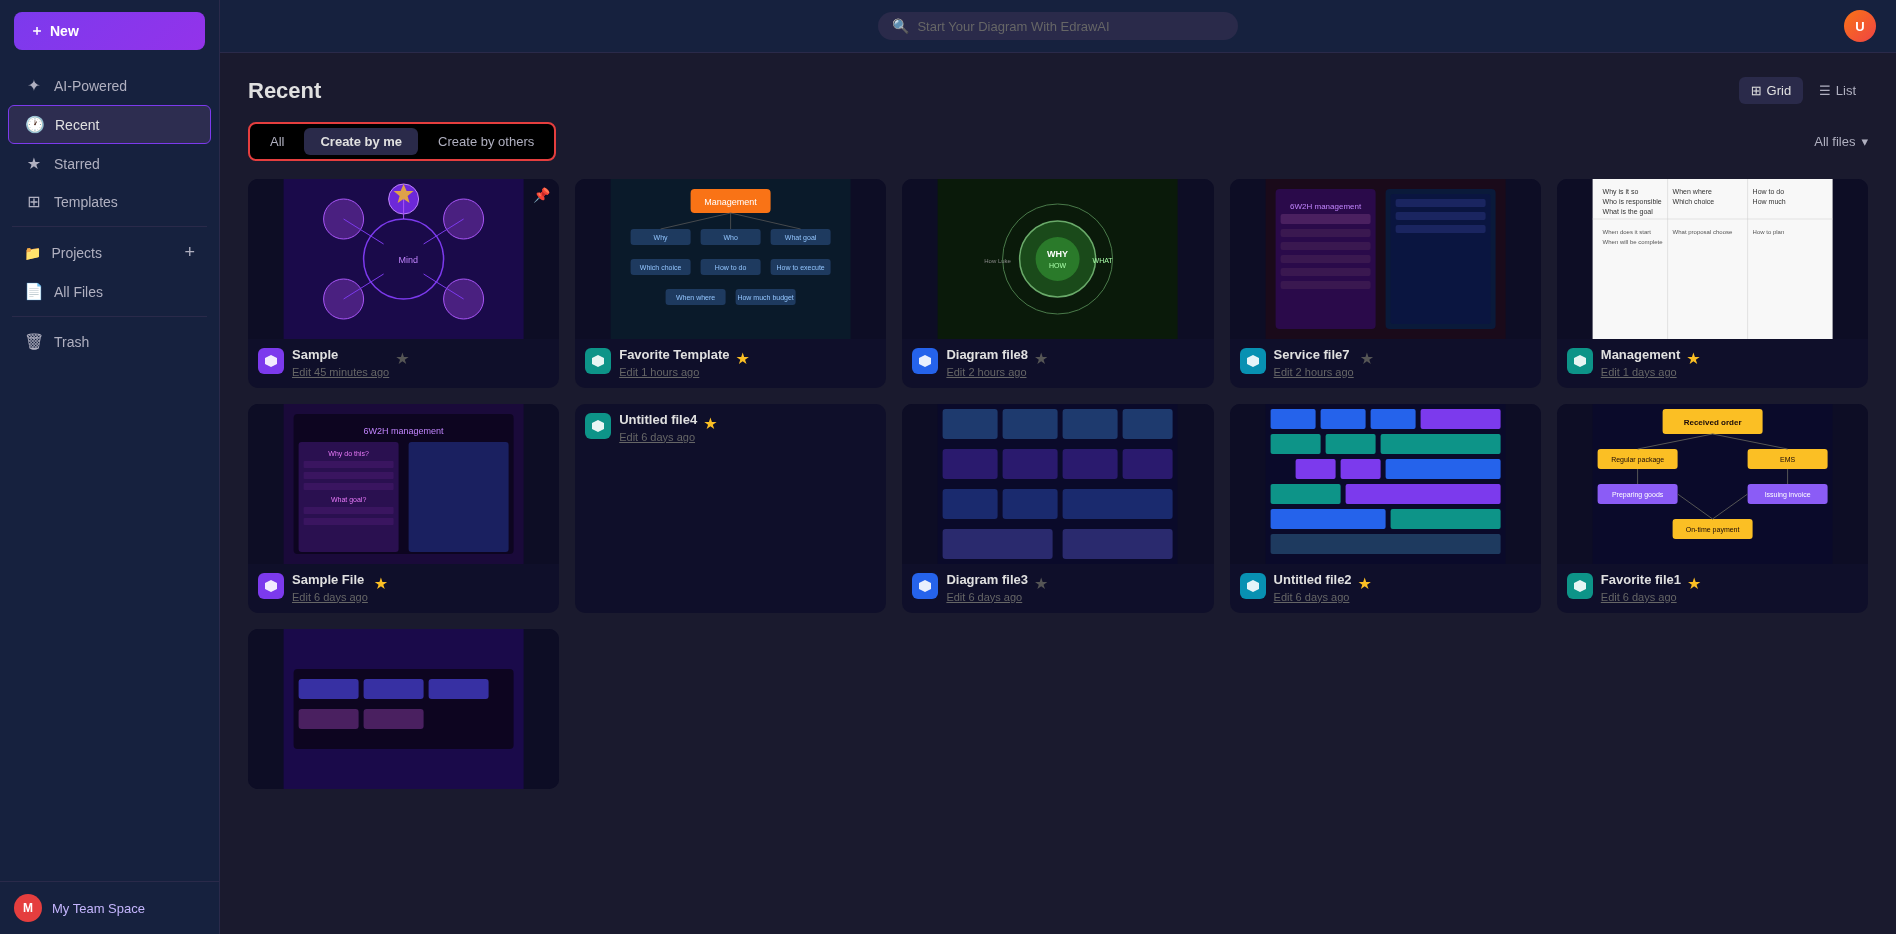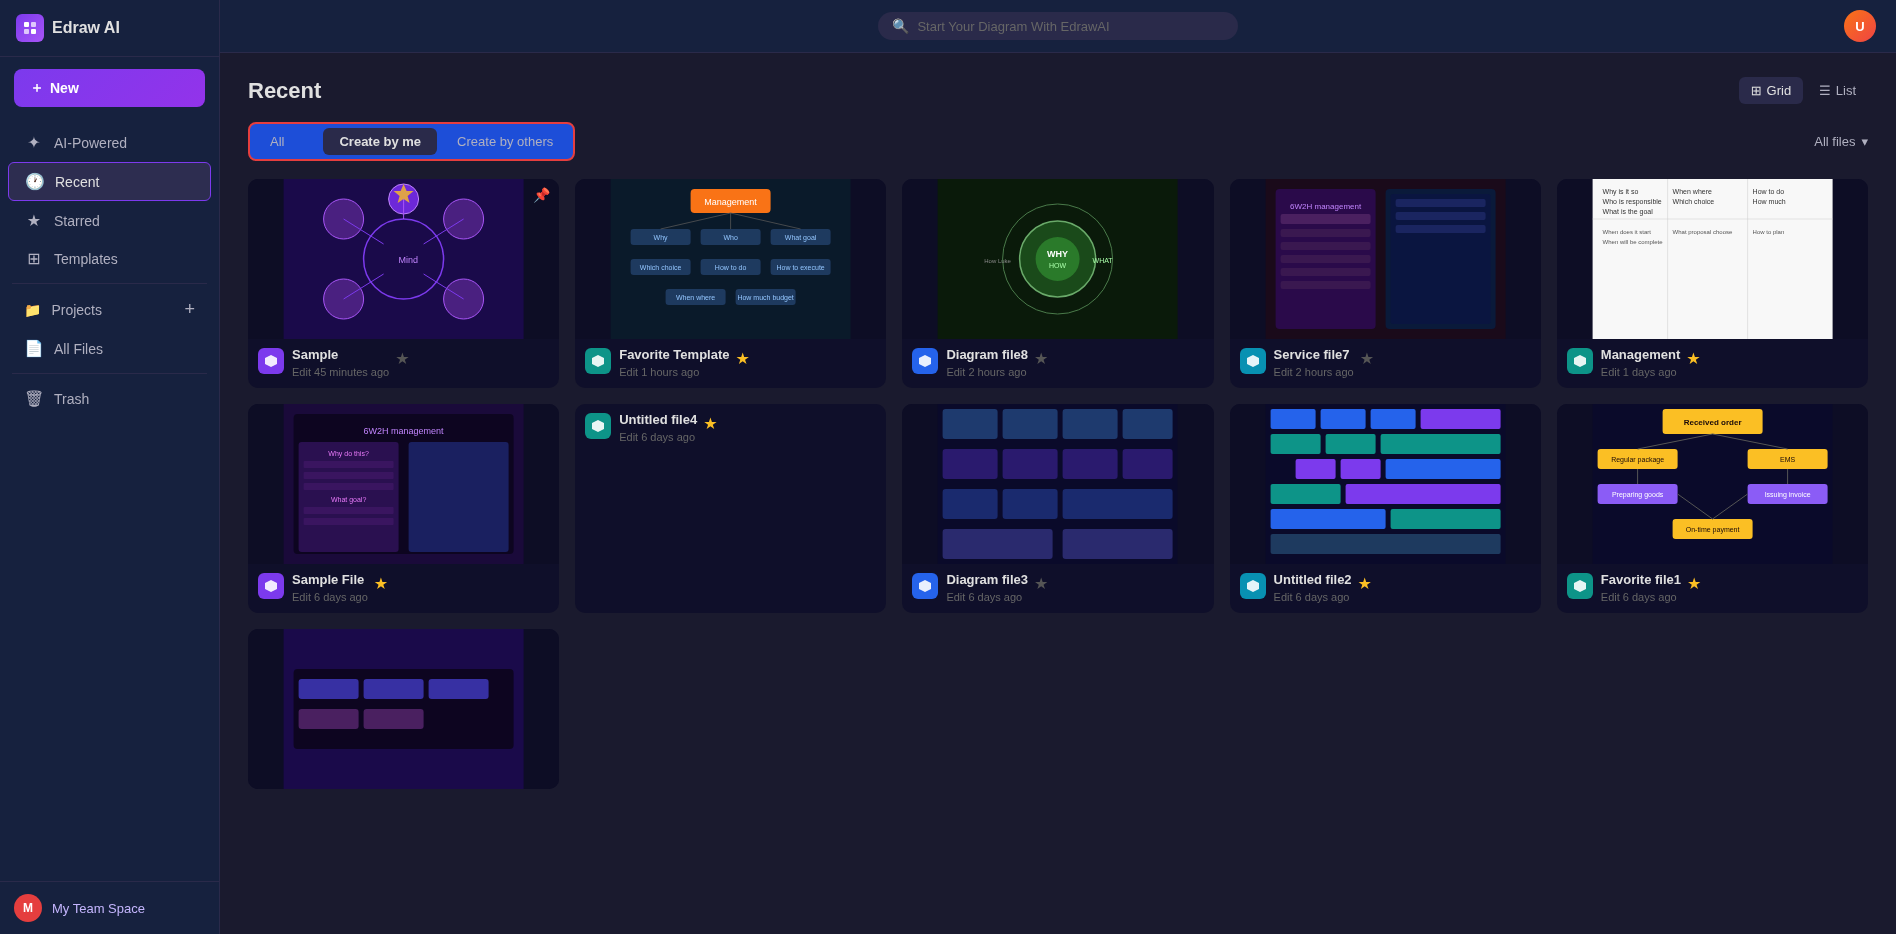--- a/index.html
+++ b/index.html
@@ -176,32 +176,32 @@
       justify-content: space-between;
       margin-bottom: 18px;
     }
     .filter-tabs {
       display: flex;
       align-items: center;
       gap: 4px;
       border: 2px solid #e53e3e;
       border-radius: 8px;
       padding: 4px;
-      background: #1d4ed8;
+      background: #000000;
     }
     .filter-tab {
       padding: 6px 16px;
       border-radius: 6px;
       border: none;
       background: transparent;
       color: #b0b0c0;
       cursor: pointer;
       font-size: 13px;
     }
-    .filter-tab.active { background: #2a2a4a; color: #e0e0e0; font-weight: 600; margin-left: 19px; }
+    .filter-tab.active { background: #2a2a4a; color: #e0e0e0; font-weight: 600; }
 
     .files-filter {
       display: flex;
       align-items: center;
       gap: 6px;
       color: #b0b0c0;
       font-size: 13px;
       cursor: pointer;
     }
 
@@ -243,47 +243,36 @@
       flex-shrink: 0;
       margin-top: 1px;
     }
     .icon-purple { background: #7c3aed; }
     .icon-teal { background: #0d9488; }
     .icon-blue { background: #2563eb; }
     .icon-cyan { background: #0891b2; }
 
     .file-card-meta {}
     .file-card-name { font-size: 13px; font-weight: 600; color: #e0e0e0; line-height: 1.3; }
-    .file-card-time { font-size: 11px; color: #666; margin-top: 2px; }
+    .file-card-time { font-size: 11px; color: #666; margin-top: 2px; text-decoration: underline; }
 
     .star-icon { font-size: 16px; color: #fbbf24; cursor: pointer; flex-shrink: 0; margin-top: 2px; }
     .star-empty { color: #555; }
 
     .thumb-pin {
       position: absolute;
       top: 8px; right: 8px;
       font-size: 14px;
       color: #fbbf24;
     }
   </style>
 </head>
 <body>
 
 <div id="sidebar">
-  <div id="sidebar-header">
-    <div class="app-logo">
-      <svg width="16" height="16" viewBox="0 0 16 16">
-          <rect x="2" y="2" width="5" height="5" fill="white" rx="1"></rect>
-          <rect x="9" y="2" width="5" height="5" fill="white" rx="1" opacity="0.7"></rect>
-          <rect x="2" y="9" width="5" height="5" fill="white" rx="1" opacity="0.7"></rect>
-          <rect x="9" y="9" width="5" height="5" fill="white" rx="1"></rect>
-        </svg>
-    </div>
-    <span class="app-title">Edraw AI</span>
-  </div>
 
   <button id="new-button">
     <span>＋</span>
     <span>New</span>
   </button>
 
   <nav class="sidebar-nav">
     <div class="sidebar-item">
       <span class="icon">✦</span>
       <span>AI-Powered</span>

